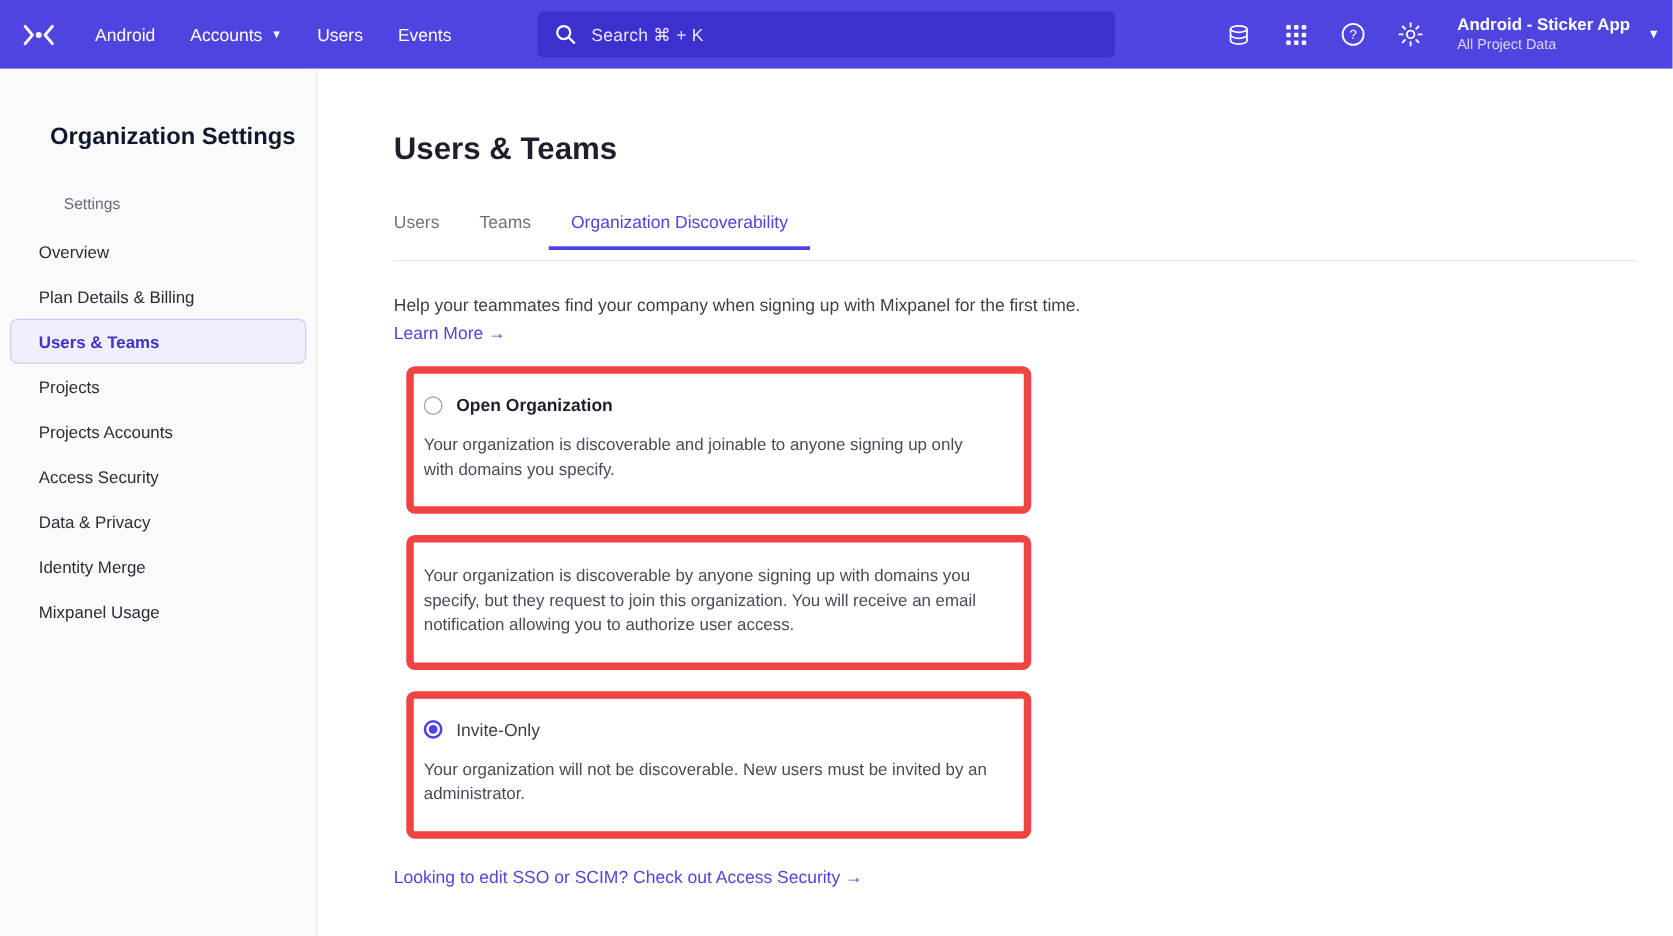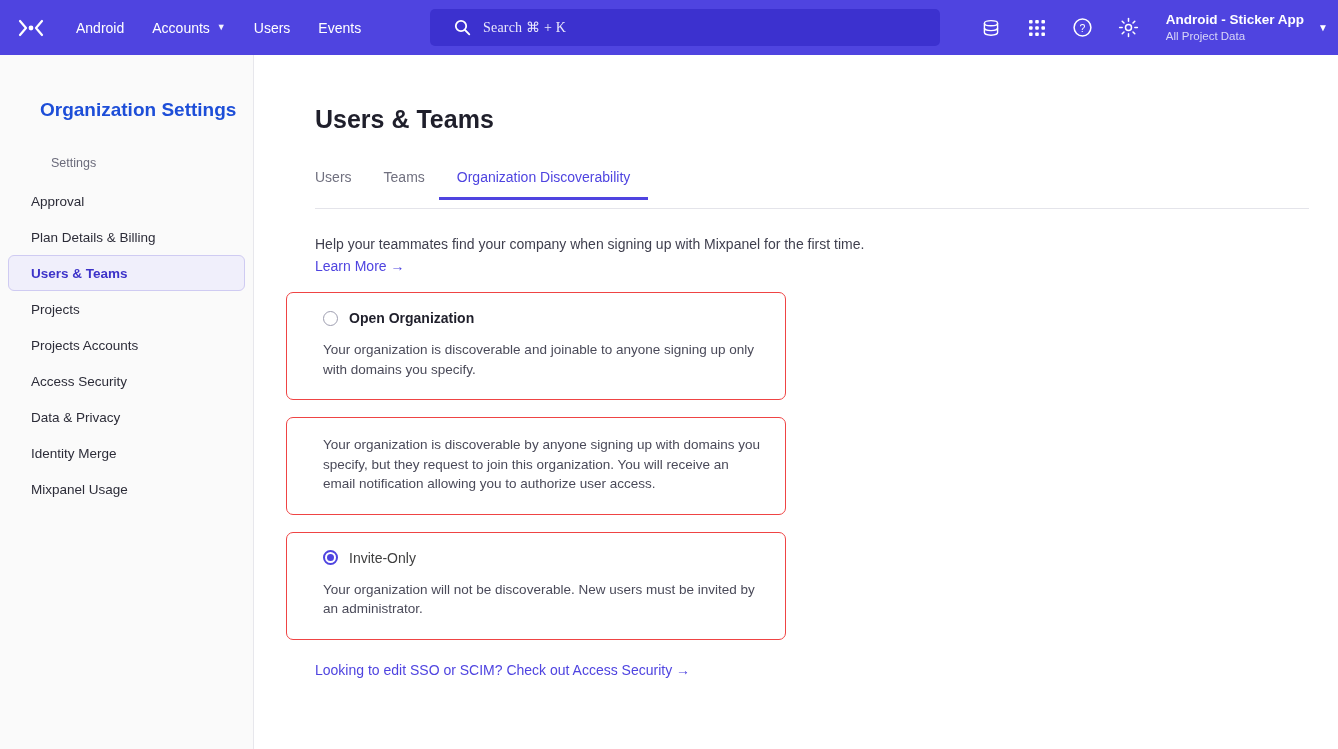--- a/index.html
+++ b/index.html
@@ -36,27 +36,26 @@
   }
   .nav-link .caret {
     margin-left: 7px;
     font-size: 9px;
     line-height: 1;
     opacity: .95;
   }
   #searchbox {
     position: absolute;
     left: 430px; top: 9px;
-    width: 510px; height: 37px;
+    width: 462px; height: 37px;
     background: #3c31cf;
     border-radius: 5px;
     display: flex; align-items: center;
-    padding: 0 24px;
+    padding: 0 14px;
     cursor: text;
-    font-family: Liberation Serif, serif;
   }
   #searchbox .sicon { margin-right: 12px; display: flex; }
   #searchbox .stext {
     font-size: 14px;
     color: #e9e7fb;
     letter-spacing: .2px;
   }
   #nav-right {
     position: absolute; right: 0; top: 0;
     height: 55px;
@@ -82,21 +81,21 @@
 
   
   #sidebar {
     position: absolute; top: 55px; left: 0;
     width: 254px; height: 694px;
     background: #fafafa;
     border-right: 1px solid #e7e7ec;
   }
   #sidebar-title {
     font-size: 19px; font-weight: bold;
-    color: #1d4ed8;
+    color: #0f172a;
     padding: 44px 0 0 40px;
   }
   #sidebar-section {
     font-size: 12.5px;
     color: #6b6b7b;
     padding: 35px 0 0 23px;
     margin-left: 28px;
   }
   .side-item {
     margin: 0 8px;
@@ -160,25 +159,25 @@
     padding: 27px 0 0 61px;
   }
   #learn-more {
     display: inline-block;
     font-size: 14px;
     color: #4f44e0;
     padding: 6px 0 0 61px;
     cursor: pointer;
   }
   .opt-card {
-    margin: 17px 0 0 32px;
+    margin: 17px 0 0 71px;
     width: 500px;
-    border: 1px solid #ef4444;
+    border: 6px solid #ef4444;
     border-radius: 7px;
-    padding: 17px 22px 20px 36px;
+    padding: 17px 22px 20px 8px;
     background: #ffffff;
   }
   .opt-head {
     display: flex; align-items: center;
     margin-bottom: 14px;
   }
   .radio {
     width: 15px; height: 15px;
     border-radius: 50%;
     border: 1.6px solid #9e9eb0;
@@ -311,21 +310,21 @@
       <span class="pcaret">▼</span>
     </div>
   </div>
 </div>
 
 <div id="sidebar">
   <div id="sidebar-title">Organization Settings</div>
   <div id="sidebar-section">Settings</div>
 
   <div class="side-item first">
-    <span>Approval</span>
+    <span>Overview</span>
   </div>
   <div class="side-item">
     <span>Plan Details &amp; Billing</span>
   </div>
   <div class="side-item active">
     <span>Users &amp; Teams</span>
   </div>
   <div class="side-item">
     <span>Projects</span>
   </div>

